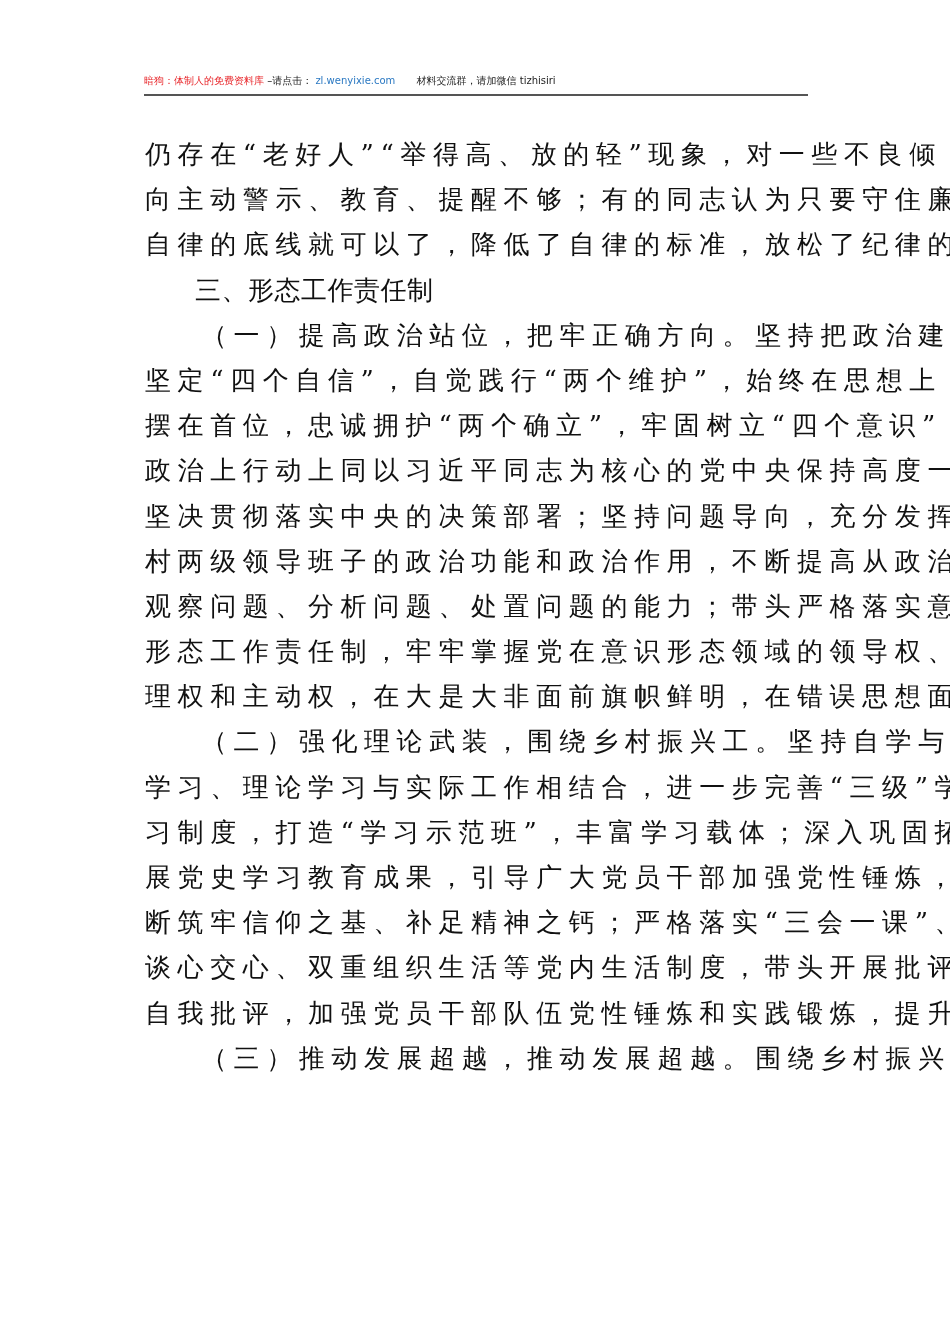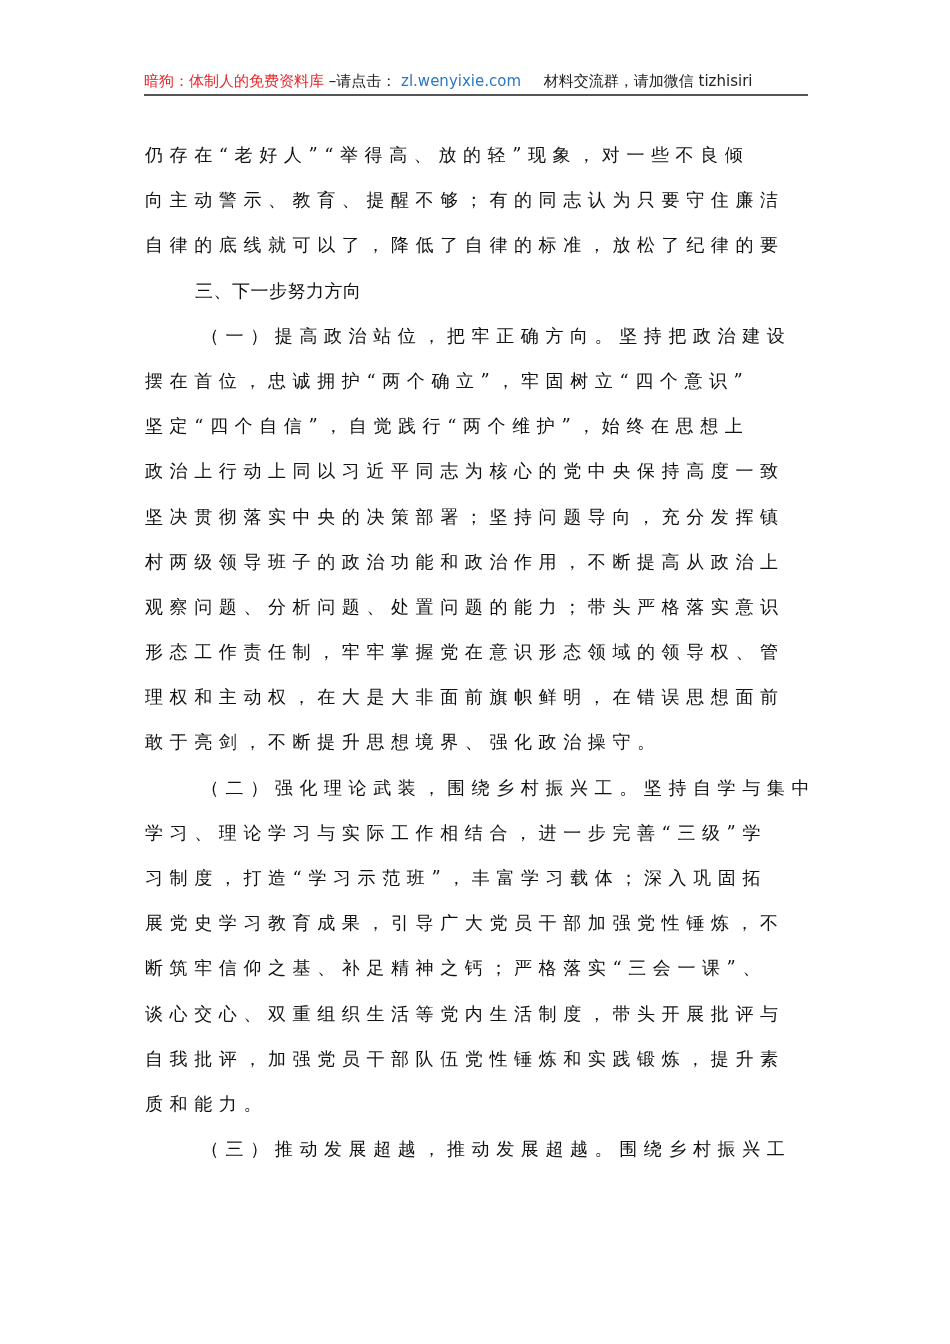--- a/index.html
+++ b/index.html
@@ -1,31 +1,31 @@
 <!DOCTYPE html>
 <html><head>
 <meta charset="utf-8">
 <style>
   html, body { margin: 0; padding: 0; background: #ffffff; }
   body { width: 950px; height: 1344px; position: relative; overflow: hidden; font-family: "DejaVu Sans", sans-serif; }
   .header {
     position: absolute; left: 144px; top: 70px; width: 664px; height: 22px;
-    font-size: 15px; line-height: 22px; white-space: nowrap;
+    font-size: 10px; line-height: 22px; white-space: nowrap;
     font-family: "DejaVu Sans", sans-serif;
   }
   .header .brand { color: #e8262a; }
   .header .dash { color: #222; }
   .header .url { color: #2a78c2; }
   .header .contact { color: #222; margin-left: 18px; }
   .header-rule {
     position: absolute; left: 144px; top: 94px; width: 664px; height: 2px; background: #555;
   }
   .page {
     position: absolute; left: 145px; top: 132px; width: 664px;
-    font-family: "DejaVu Serif", serif; font-size: 18px; color: #111;
+    font-family: "DejaVu Serif", serif; font-size: 26px; color: #111;
     line-height: 45.2px;
   }
   .line { height: 45.2px; white-space: nowrap; letter-spacing: 6.6px; overflow: visible; }
   .indent { padding-left: 56px; }
   .heading { font-family: "DejaVu Sans", sans-serif; letter-spacing: 0.5px; padding-left: 50px; }
   .sub-bold { font-weight: normal; }
 </style>
 </head>
 <body>
 
@@ -35,36 +35,34 @@
   <span class="url">zl.wenyixie.com</span>
   <span class="contact">材料交流群，请加微信 tizhisiri</span>
 </div>
 <div class="header-rule"></div>
 
 <div class="page">
   <div class="line">仍存在“老好人”“举得高、放的轻”现象，对一些不良倾</div>
   <div class="line">向主动警示、教育、提醒不够；有的同志认为只要守住廉洁</div>
   <div class="line">自律的底线就可以了，降低了自律的标准，放松了纪律的要</div>
 
-  <div class="line heading">三、下一步努力方向</div>
+  <div class="line heading">三、形态工作责任制</div>
 
   <div class="line indent"><span class="sub-bold">（一）提高政治站位，把牢正确方向。</span><span>坚持把政治建设</span></div>
+  <div class="line">坚定“四个自信”，自觉践行“两个维护”，始终在思想上</div>
   <div class="line">摆在首位，忠诚拥护“两个确立”，牢固树立“四个意识”</div>
-  <div class="line">坚定“四个自信”，自觉践行“两个维护”，始终在思想上</div>
   <div class="line">政治上行动上同以习近平同志为核心的党中央保持高度一致</div>
   <div class="line">坚决贯彻落实中央的决策部署；坚持问题导向，充分发挥镇</div>
   <div class="line">村两级领导班子的政治功能和政治作用，不断提高从政治上</div>
   <div class="line">观察问题、分析问题、处置问题的能力；带头严格落实意识</div>
   <div class="line">形态工作责任制，牢牢掌握党在意识形态领域的领导权、管</div>
   <div class="line">理权和主动权，在大是大非面前旗帜鲜明，在错误思想面前</div>
-  <div class="line">敢于亮剑，不断提升思想境界、强化政治操守。</div>
 
   <div class="line indent"><span class="sub-bold">（二）强化理论武装，围绕乡村振兴工。</span><span>坚持自学与集中</span></div>
   <div class="line">学习、理论学习与实际工作相结合，进一步完善“三级”学</div>
   <div class="line">习制度，打造“学习示范班”，丰富学习载体；深入巩固拓</div>
   <div class="line">展党史学习教育成果，引导广大党员干部加强党性锤炼，不</div>
   <div class="line">断筑牢信仰之基、补足精神之钙；严格落实“三会一课”、</div>
   <div class="line">谈心交心、双重组织生活等党内生活制度，带头开展批评与</div>
   <div class="line">自我批评，加强党员干部队伍党性锤炼和实践锻炼，提升素</div>
-  <div class="line">质和能力。</div>
 
   <div class="line indent"><span class="sub-bold">（三）推动发展超越，推动发展超越。</span><span>围绕乡村振兴工</span></div>
 </div>
 
 </body></html>

